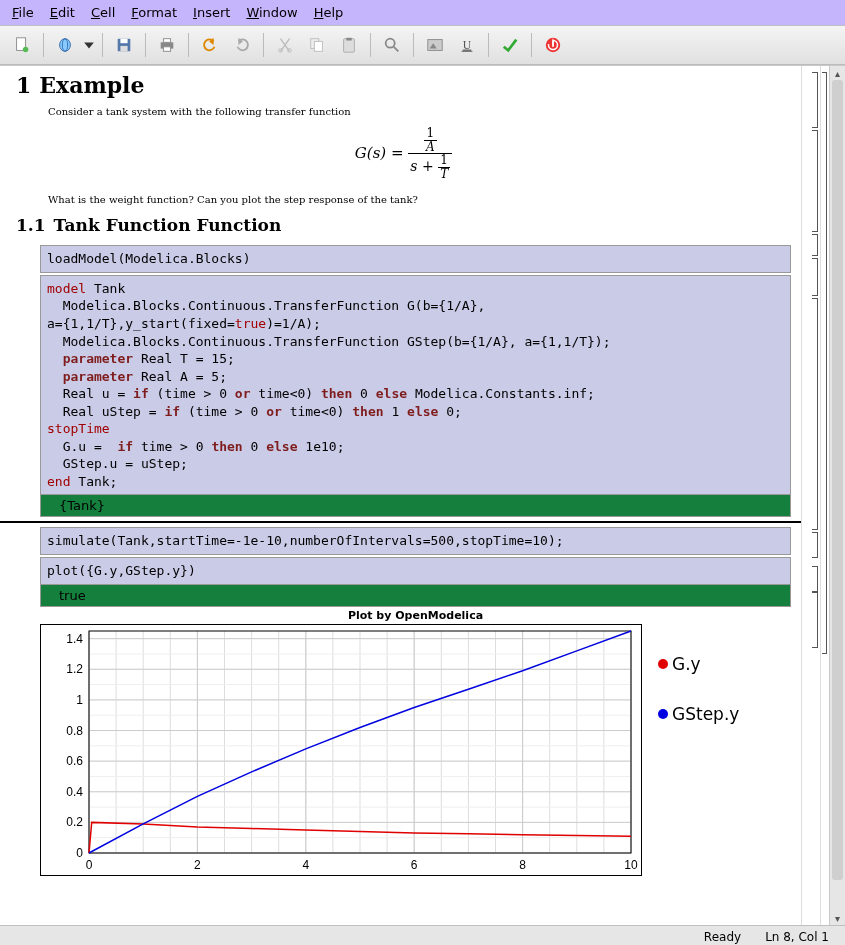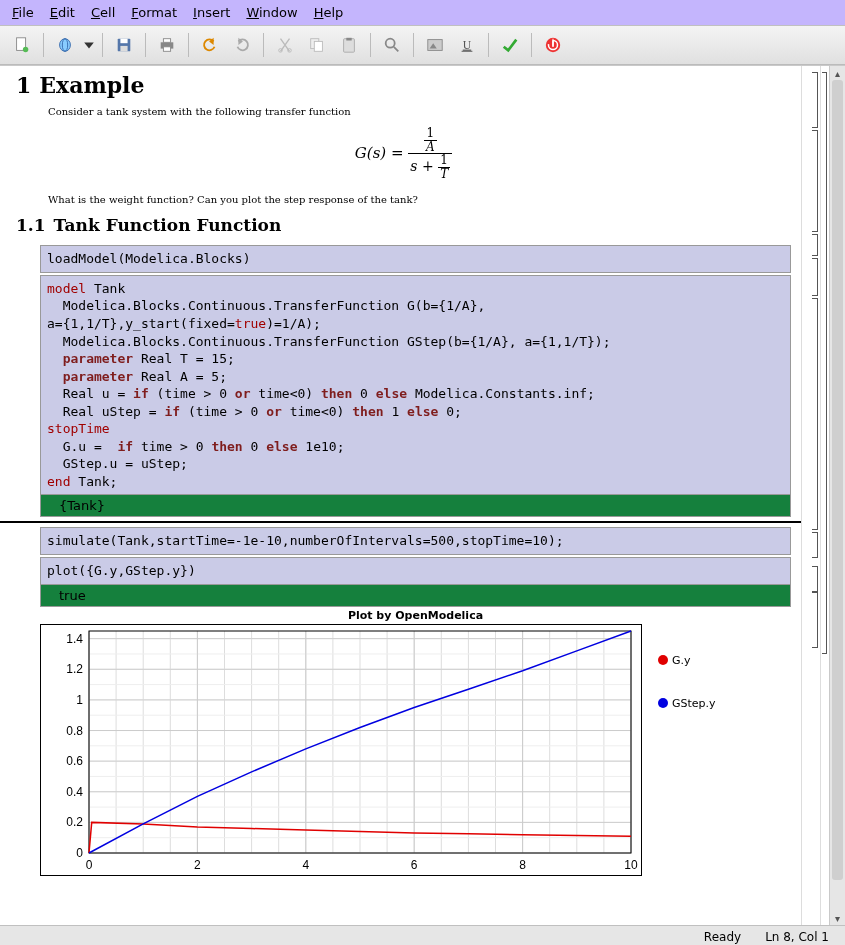--- a/index.html
+++ b/index.html
@@ -179,21 +179,21 @@
   .chart-area {
     display: flex;
     align-items: flex-start;
   }
   .chart-svg {
     border: 1px solid #000;
     background: #fff;
   }
   .legend {
     margin-left: 16px;
-    font-size: 11px;
+    font-size: 17px;
     font-family: "DejaVu Sans", Arial, sans-serif;
   }
   .legend-item {
     display: flex;
     align-items: center;
     margin: 30px 0;
   }
   .legend-dot {
     width: 10px;
     height: 10px;

